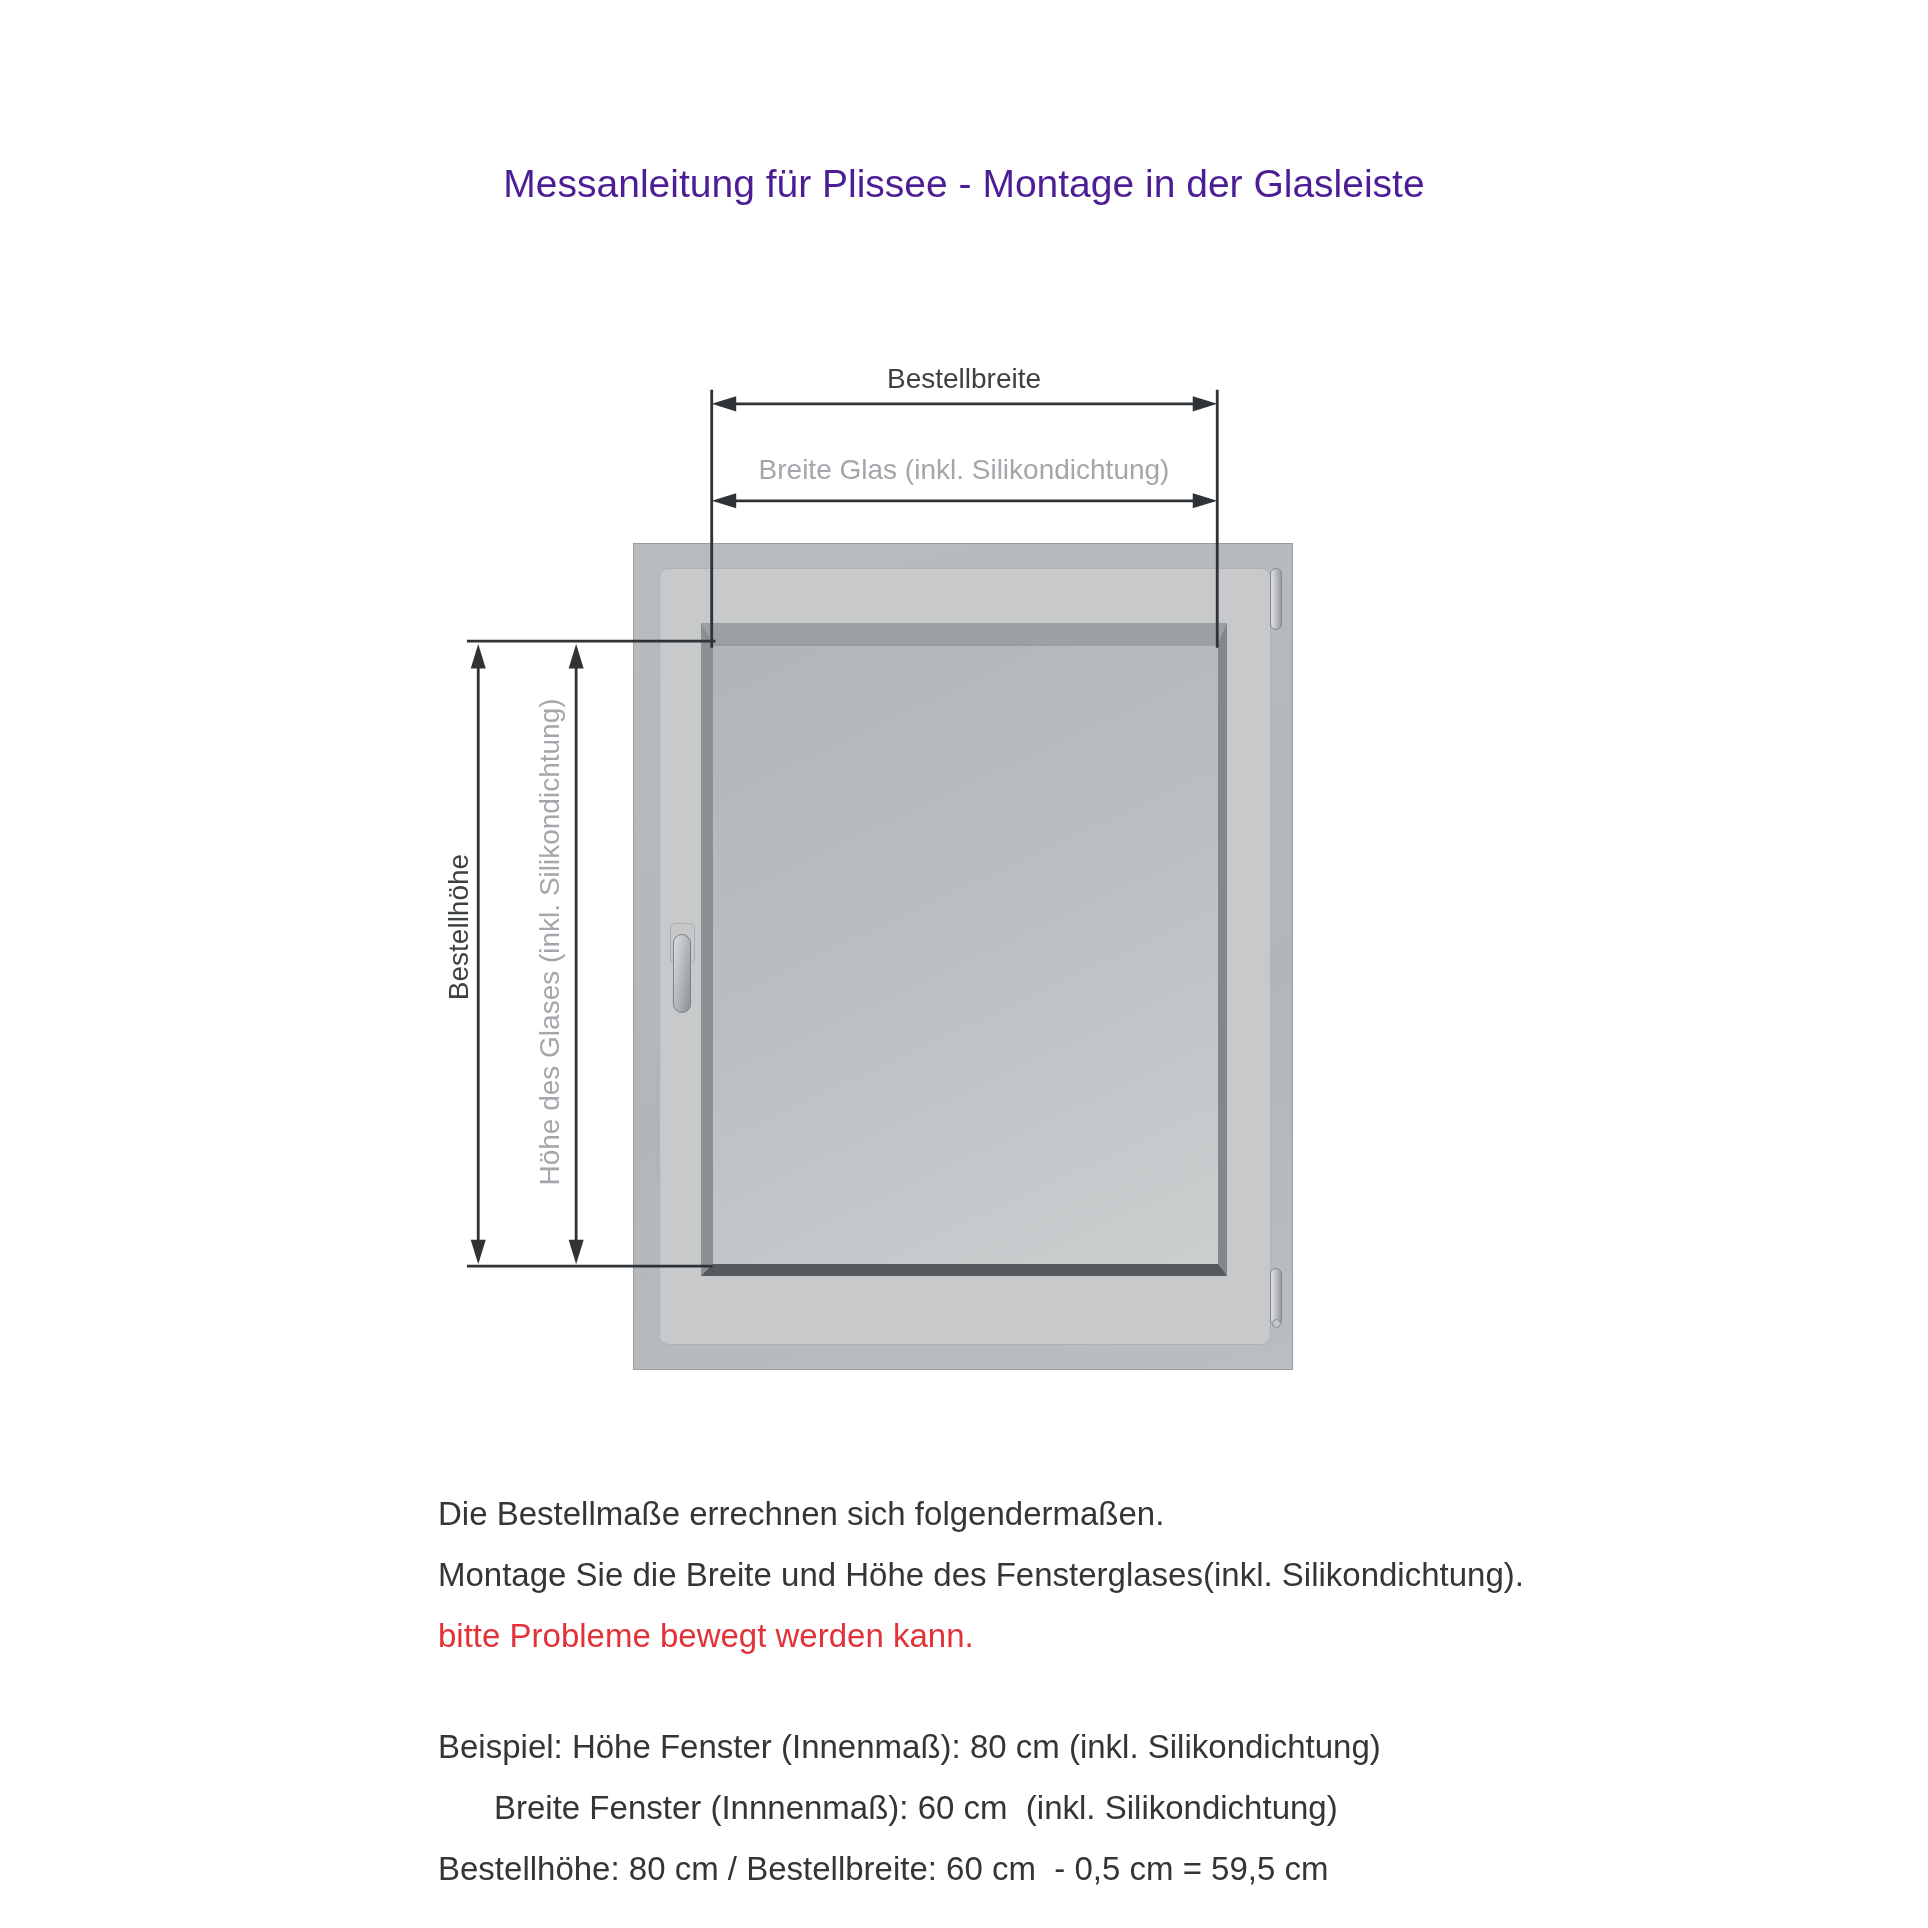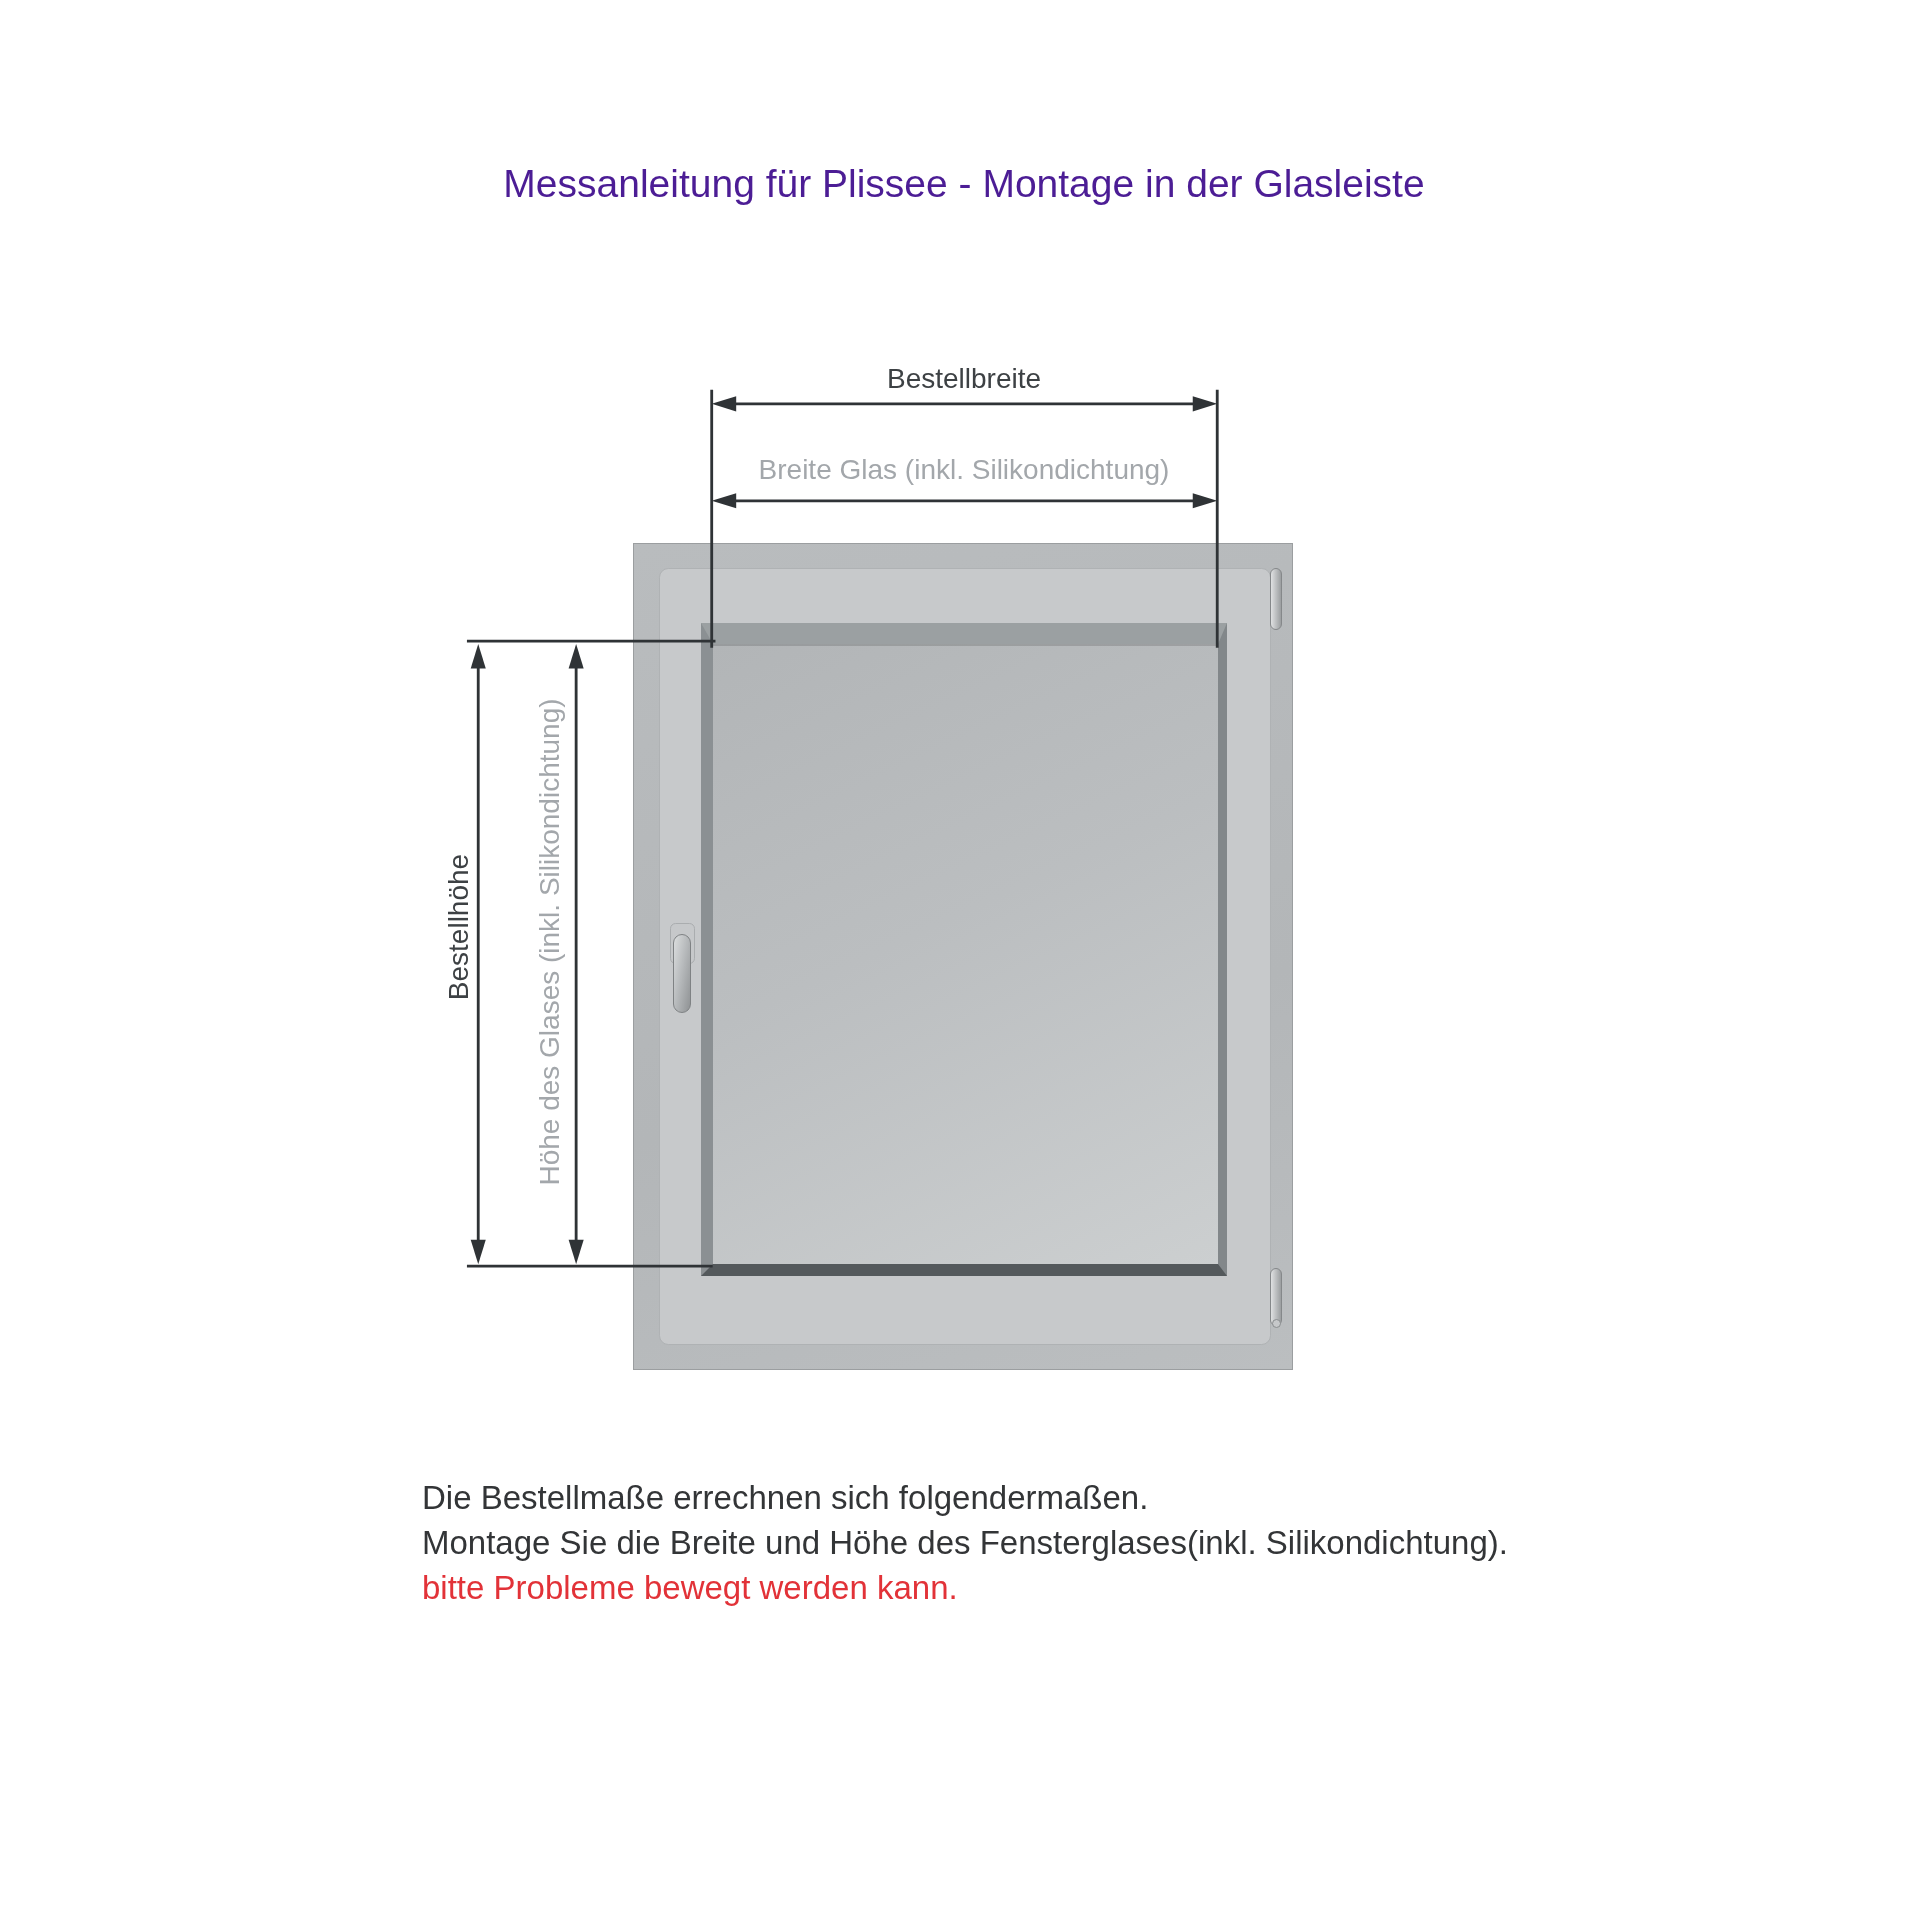--- a/index.html
+++ b/index.html
@@ -75,21 +75,21 @@
   .lbl-order-height { left:459px;  top:927px; }
   .lbl-glass-height { left:550px;  top:942px; }
 
   
   .instructions, .example {
     position:absolute; left:422px; font-size:33px; line-height:45px;
     color:var(--text);
   }
   .instructions { top:1475px; }
   .example { top:1708px; }
-  .instructions p, .example p { margin:0; white-space:pre; }
+  .instructions p, .example p { margin:16px; white-space:pre; }
   .warning { color:var(--warning-red); }
   .example .indented { padding-left:56px; }
 </style>
 </head>
 <body>
 
 <div class="page" style="--warning-red: #e23238; --label-dark: #3d4144; --label-muted: #a3a7ab; --dim-line: #2f3336; --text: #333537; --frame-fill: #b6b9bb; --sash-fill: #c7c9cb; --glass-fill: #c3c6c8; --bead-shadow: #54595c;">
 
   <div class="title">Messanleitung für Plissee - Montage in der Glasleiste</div>
 
@@ -141,15 +141,20 @@
   <div class="dim-label muted lbl-glass-width">Breite Glas (inkl. Silikondichtung)</div>
   <div class="dim-label dark vertical lbl-order-height">Bestellhöhe</div>
   <div class="dim-label muted vertical lbl-glass-height">Höhe des Glases (inkl. Silikondichtung)</div>
 
   <div class="instructions">
     <p>Die Bestellmaße errechnen sich folgendermaßen.</p>
     <p>Montage Sie die Breite und Höhe des Fensterglases(inkl. Silikondichtung).</p>
     <p class="warning">bitte Probleme bewegt werden kann.</p>
   </div>
 
+  <div class="example">
+    <p>Beispiel: Höhe Fenster (Innenmaß): 80 cm (inkl. Silikondichtung)</p>
+    <p class="indented">Breite Fenster (Innnenmaß): 60 cm  (inkl. Silikondichtung)</p>
+    <p>Bestellhöhe: 80 cm / Bestellbreite: 60 cm  - 0,5 cm = 59,5 cm</p>
+  </div>
 
 </div>
 
 
 </body></html>

